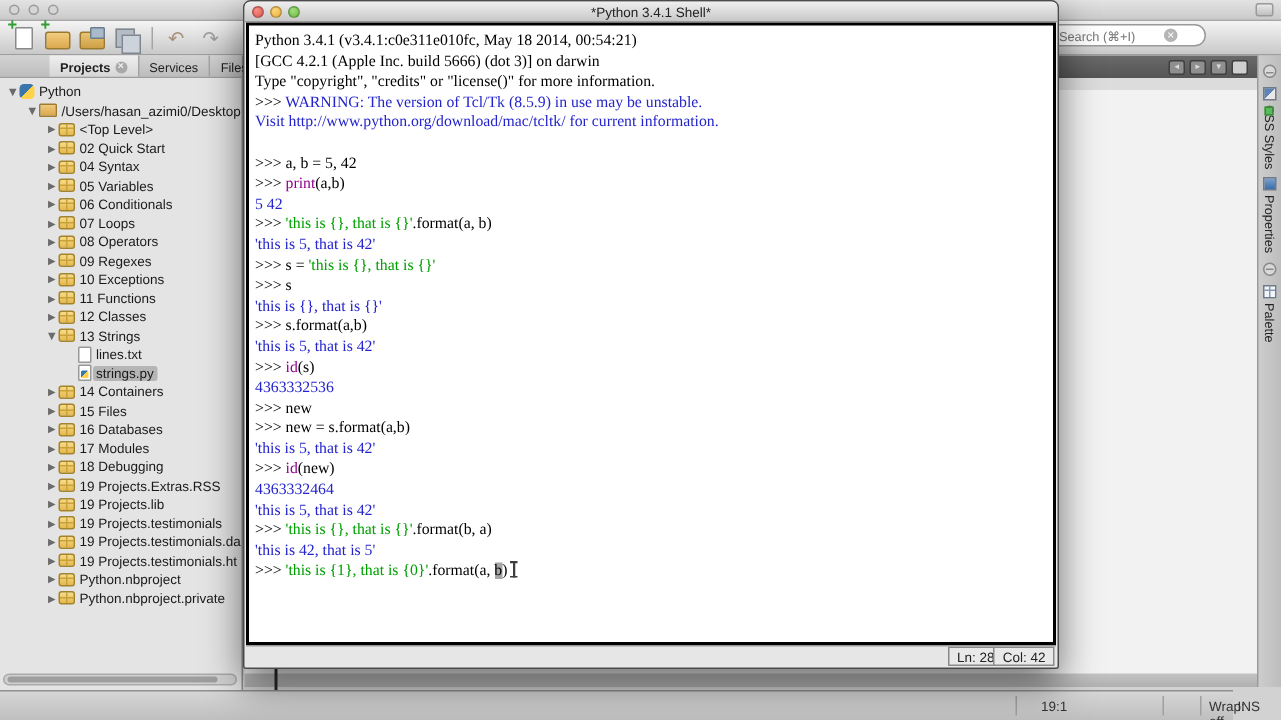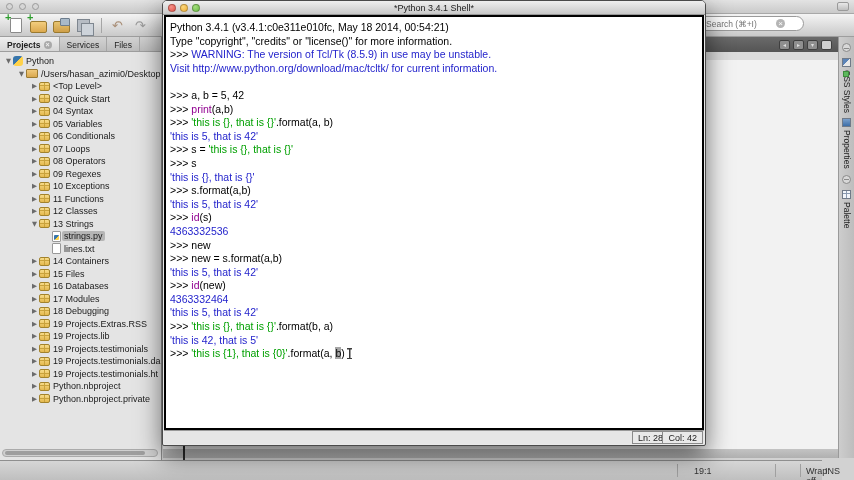--- a/index.html
+++ b/index.html
@@ -50,21 +50,21 @@
   .mag-chev { font-size:6px; color:#777; margin:0 2px 0 1px; font-family:"DejaVu Sans",sans-serif; }
   .nb-search input { border:none; outline:none; background:transparent; width:70px;
     font-size:8.5px; color:#888; font-family:"Liberation Sans",sans-serif; }
   .search-clear-icon { width:9px; height:9px; border-radius:50%; background:#b5b5b5; color:#fff;
     font-size:8px; line-height:9px; text-align:center; flex:none; }
 
   
   .left-panel { position:absolute; left:0; top:37px; width:162px; height:423px;
     background:#e4e4e4; border-right:1px solid #8e8e8e; }
   .left-tabs { display:flex; height:15px; background:linear-gradient(#d3d3d3,#bdbdbd);
-    border-bottom:1px solid #9e9e9e; }
+    border-bottom:1px solid #9e9e9e;padding-left:33px; }
   .left-tab { font-size:8.5px; color:#222; padding:2px 7px 0 7px; border-right:1px solid #a5a5a5;
     display:flex; align-items:center; gap:3px; }
   .left-tab.active { background:linear-gradient(#efefef,#d6d6d6); font-weight:bold; }
   .tab-close-icon { width:8px; height:8px; border-radius:50%; background:#a9a9a9; color:#f0f0f0;
     font-size:7px; line-height:8px; text-align:center; }
   .tree { position:absolute; left:0; top:16px; right:0; bottom:14px; overflow:hidden; padding-top:2px; }
   .tree-row { height:12.5px; display:flex; align-items:center; font-size:9px; color:#1a1a1a;
     white-space:nowrap; }
   .tree-row .lbl { margin-left:3px; }
   .tree-row.selected .lbl { background:#b5b5b5; border-radius:2px; padding:0 2px; margin-left:1px; }
@@ -136,21 +136,21 @@
   .idle-titlebar { position:relative; height:14px; background:linear-gradient(#efefef,#c8c8c8);
     border-bottom:1px solid #979797; border-radius:4px 4px 0 0; }
   .idle-title { text-align:center; font-size:9px; color:#222; line-height:14px; }
   .idle-lights { position:absolute; left:5px; top:3px; display:flex; gap:4px; }
   .light { width:8px; height:8px; border-radius:50%; border:1px solid rgba(0,0,0,0.25); }
   .light.red { background:radial-gradient(circle at 35% 30%, #f59189, #e3554a); }
   .light.yellow { background:radial-gradient(circle at 35% 30%, #fbd77c, #edae38); }
   .light.green { background:radial-gradient(circle at 35% 30%, #a4dd7f, #6cbd45); }
   .idle-text { position:absolute; left:1px; right:1px; top:14px; bottom:15px; background:#fff;
     border:2px solid #000; padding:4px 4px; overflow:hidden; }
-  .shell-line { white-space:pre; font-family:Liberation Sans, sans-serif;
+  .shell-line { white-space:pre; font-family:Liberation Serif, serif;
     font-size:10.5px; line-height:13.6px; height:13.6px; }
   .t-k { color:#000; }
   .t-o { color:var(--blue,#2222cc); }
   .t-s { color:var(--green,#00a000); }
   .t-b { color:var(--purple,#900090); }
   .t-cur { background:#a6a6a6; }
   .ibeam-cursor { display:inline-block; width:7px; height:11px; vertical-align:-2px; margin-left:1px;
     background:
       linear-gradient(#3d3d3d,#3d3d3d) 50% 0/5px 1.5px no-repeat,
       linear-gradient(#3d3d3d,#3d3d3d) 50% 100%/5px 1.5px no-repeat,
@@ -271,29 +271,29 @@
         <div class="tree-row" style="padding-left: 30px;">
           <span class="tri">▶</span>
           <span class="ticon package-icon"></span>
           <span class="lbl">12 Classes</span>
         </div>
         <div class="tree-row" style="padding-left: 30px;">
           <span class="tri">▼</span>
           <span class="ticon package-icon"></span>
           <span class="lbl">13 Strings</span>
         </div>
+        <div class="tree-row" style="padding-left: 43px;">
+          <span class="tri"></span>
+          <span class="ticon file-icon"></span>
+          <span class="lbl">lines.txt</span>
+        </div>
         <div class="tree-row selected" style="padding-left: 43px;">
           <span class="tri"></span>
           <span class="ticon pyfile-icon"></span>
           <span class="lbl">strings.py</span>
-        </div>
-        <div class="tree-row" style="padding-left: 43px;">
-          <span class="tri"></span>
-          <span class="ticon file-icon"></span>
-          <span class="lbl">lines.txt</span>
         </div>
         <div class="tree-row" style="padding-left: 30px;">
           <span class="tri">▶</span>
           <span class="ticon package-icon"></span>
           <span class="lbl">14 Containers</span>
         </div>
         <div class="tree-row" style="padding-left: 30px;">
           <span class="tri">▶</span>
           <span class="ticon package-icon"></span>
           <span class="lbl">15 Files</span>
@@ -399,26 +399,28 @@
     <div class="idle-titlebar">
       <div class="idle-lights" id="idleLights">
           <span class="light red"></span>
           <span class="light yellow"></span>
           <span class="light green"></span>
         </div>
       <div class="idle-title">*Python 3.4.1 Shell*</div>
     </div>
     <div class="idle-text" id="shell">
         <div class="shell-line"><span class="t-k">Python 3.4.1 (v3.4.1:c0e311e010fc, May 18 2014, 00:54:21)</span></div>
+        <div class="shell-line"><span class="t-k">[GCC 4.2.1 (Apple Inc. build 5666) (dot 3)] on darwin</span></div>
         <div class="shell-line"><span class="t-k">Type "copyright", "credits" or "license()" for more information.</span></div>
         <div class="shell-line"><span class="t-k">&gt;&gt;&gt; </span><span class="t-o">WARNING: The version of Tcl/Tk (8.5.9) in use may be unstable.</span></div>
         <div class="shell-line"><span class="t-o">Visit http://www.python.org/download/mac/tcltk/ for current information.</span></div>
         <div class="shell-line">&nbsp;</div>
         <div class="shell-line"><span class="t-k">&gt;&gt;&gt; a, b = 5, 42</span></div>
         <div class="shell-line"><span class="t-k">&gt;&gt;&gt; </span><span class="t-b">print</span><span class="t-k">(a,b)</span></div>
+        <div class="shell-line"><span class="t-o">5 42</span></div>
         <div class="shell-line"><span class="t-k">&gt;&gt;&gt; </span><span class="t-s">'this is {}, that is {}'</span><span class="t-k">.format(a, b)</span></div>
         <div class="shell-line"><span class="t-o">'this is 5, that is 42'</span></div>
         <div class="shell-line"><span class="t-k">&gt;&gt;&gt; s = </span><span class="t-s">'this is {}, that is {}'</span></div>
         <div class="shell-line"><span class="t-k">&gt;&gt;&gt; s</span></div>
         <div class="shell-line"><span class="t-o">'this is {}, that is {}'</span></div>
         <div class="shell-line"><span class="t-k">&gt;&gt;&gt; s.format(a,b)</span></div>
         <div class="shell-line"><span class="t-o">'this is 5, that is 42'</span></div>
         <div class="shell-line"><span class="t-k">&gt;&gt;&gt; </span><span class="t-b">id</span><span class="t-k">(s)</span></div>
         <div class="shell-line"><span class="t-o">4363332536</span></div>
         <div class="shell-line"><span class="t-k">&gt;&gt;&gt; new</span></div>

